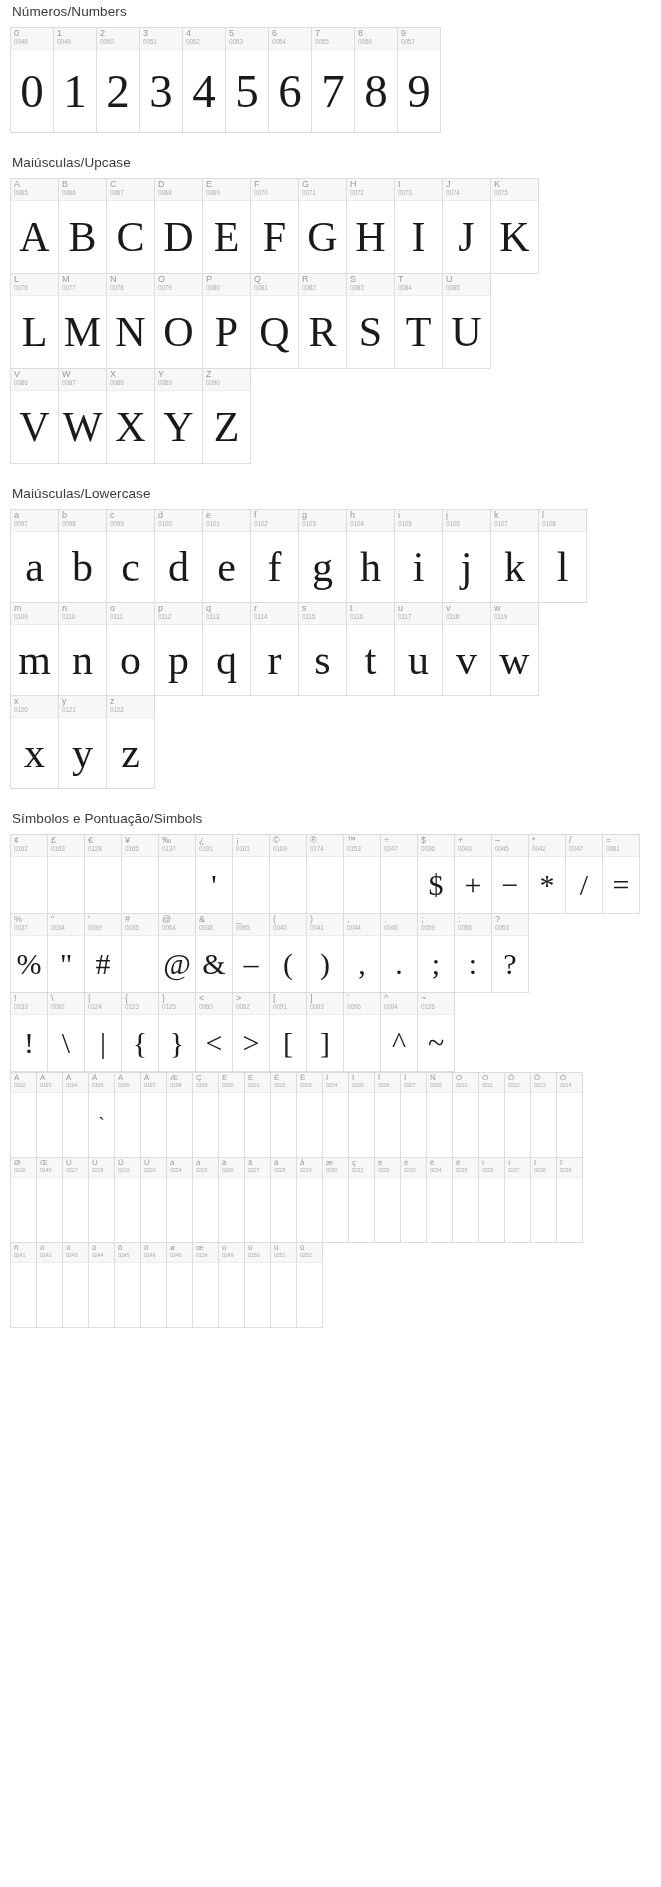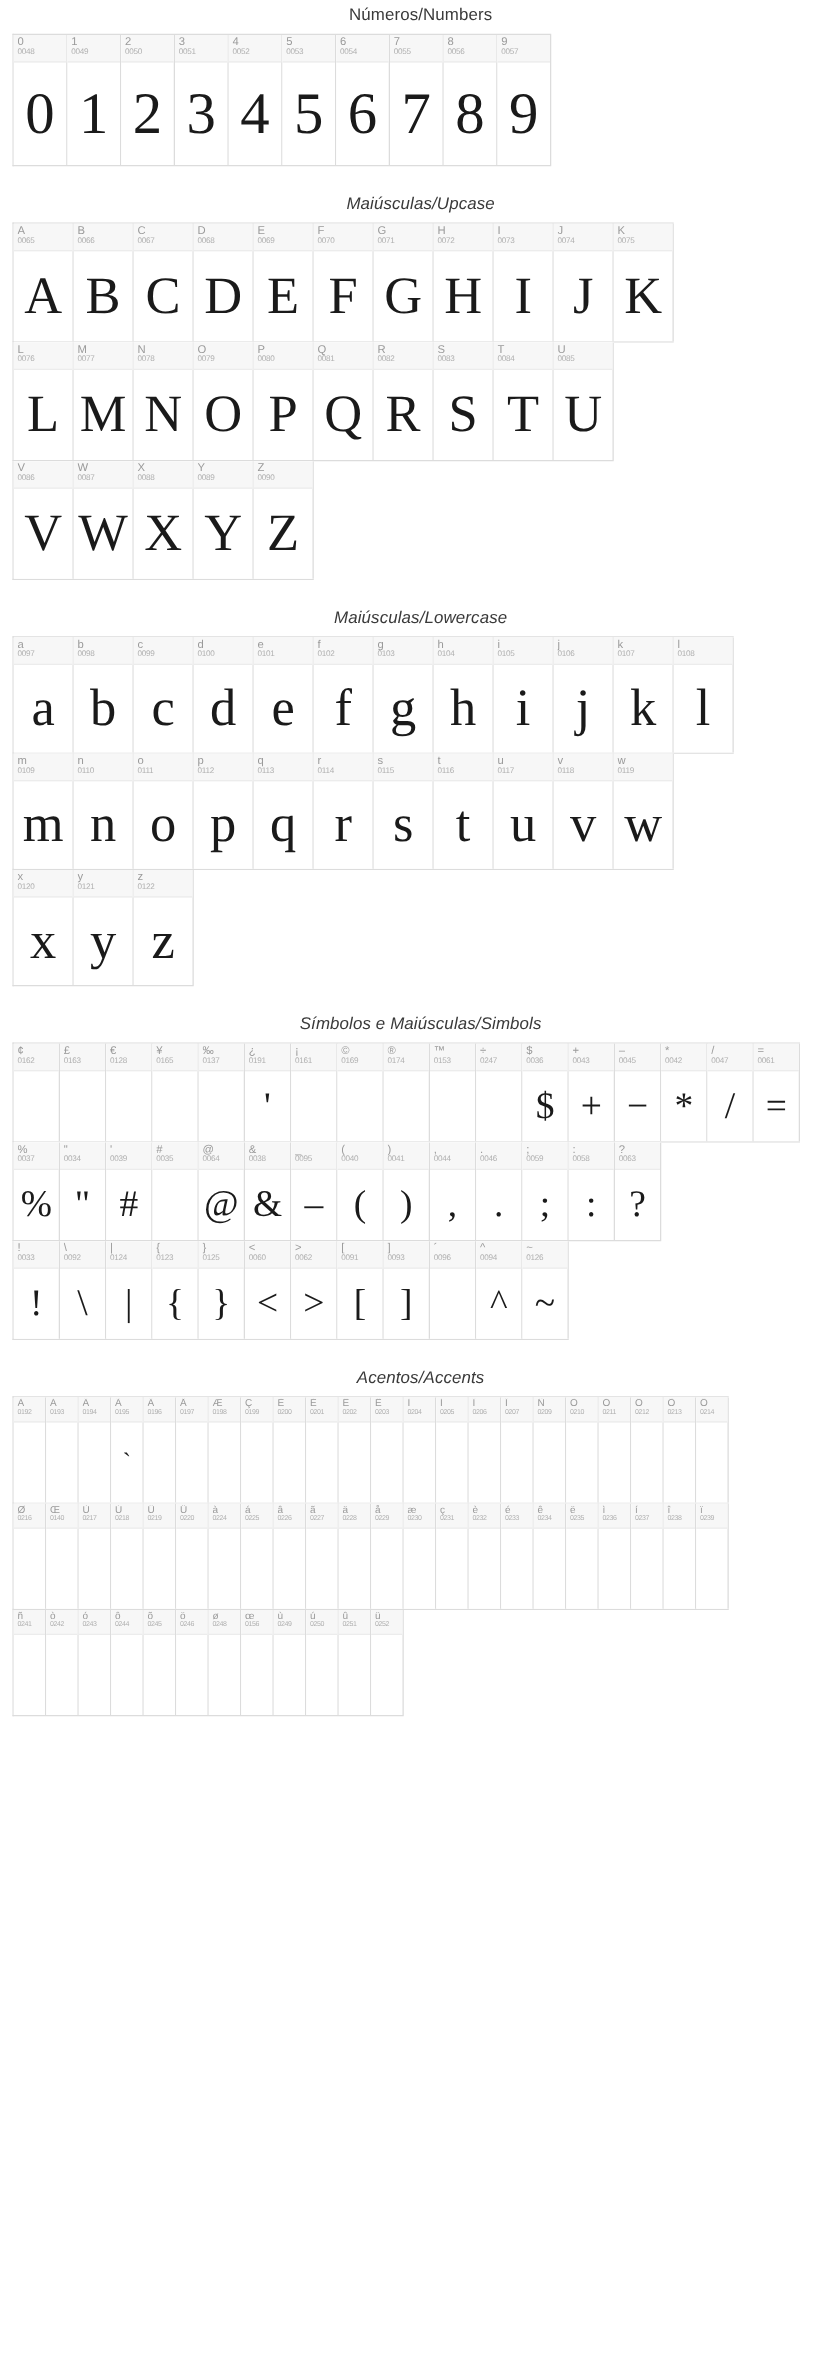--- a/index.html
+++ b/index.html
@@ -13,24 +13,23 @@
     color: #333;
   }
   .page { width: 661px; padding: 0 0 20px 0; }
 
   .section { margin: 0 0 0 0; }
   .section-title {
     font-size: 13.5px;
     color: #3a3a3a;
     padding: 0 0 8px 12px;
     letter-spacing: 0.1px;
-    text-align: center;
   }
   .section:first-child .section-title { padding-top: 4px; }
-  .section + .section .section-title { padding-top: 22px; font-style: italic; }
+  .section + .section .section-title { padding-top: 22px; }
 
   .rows { margin-left: 10px; }
 
   .glyph-row {
     display: flex;
     flex-wrap: nowrap;
     border-left: 1px solid #dcdcdc;
     border-top: 1px solid #dcdcdc;
     border-bottom: 1px solid #dcdcdc;
     width: max-content;
@@ -558,21 +557,21 @@
               <div class="meta">
                 <span class="ch">z</span>
                 <span class="code">0122</span>
               </div>
               <div class="big">z</div>
             </div>
           </div>
         </div>
       </div>
       <div class="section sym">
-        <div class="section-title">Símbolos e Maiúsculas/Simbols</div>
+        <div class="section-title">Símbolos e Pontuação/Simbols</div>
         <div class="rows">
           <div class="glyph-row">
             <div class="cell">
               <div class="meta">
                 <span class="ch">¢</span>
                 <span class="code">0162</span>
               </div>
               <div class="big"></div>
             </div>
             <div class="cell">
@@ -870,21 +869,20 @@
               <div class="meta">
                 <span class="ch">~</span>
                 <span class="code">0126</span>
               </div>
               <div class="big">~</div>
             </div>
           </div>
         </div>
       </div>
       <div class="section acc">
-        <div class="section-title">Acentos/Accents</div>
         <div class="rows">
           <div class="glyph-row">
             <div class="cell">
               <div class="meta">
                 <span class="ch">À</span>
                 <span class="code">0192</span>
               </div>
               <div class="big"></div>
             </div>
             <div class="cell">

